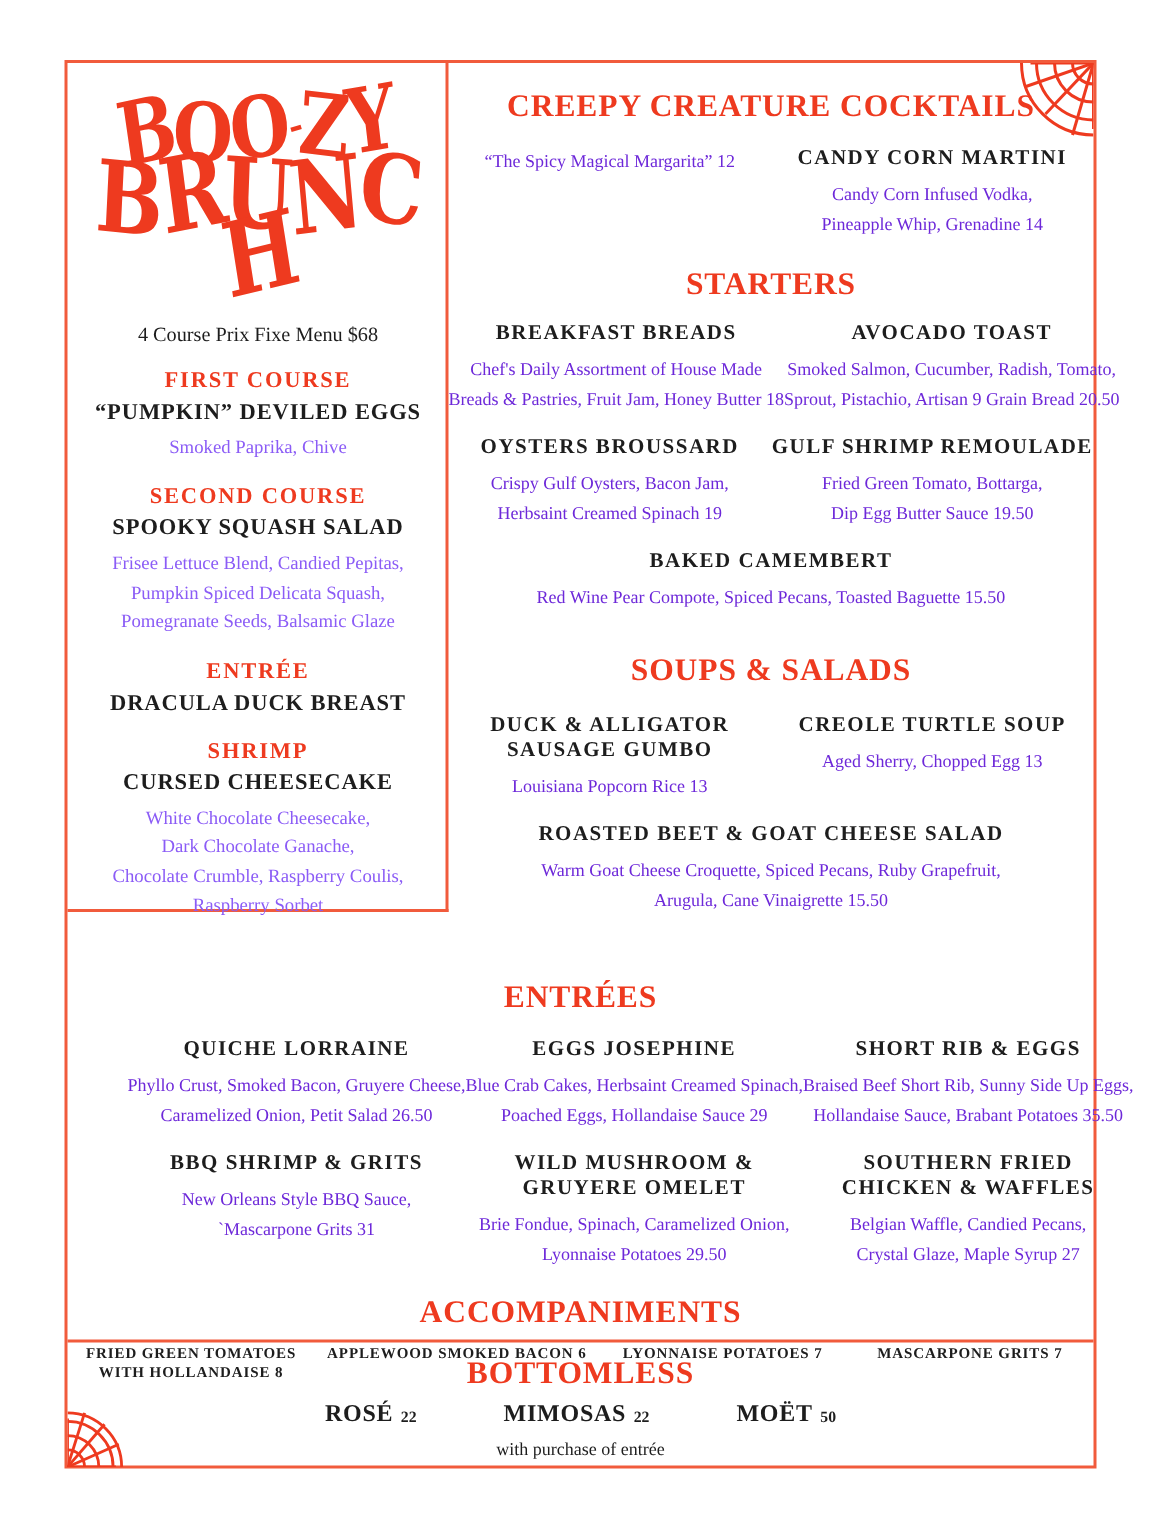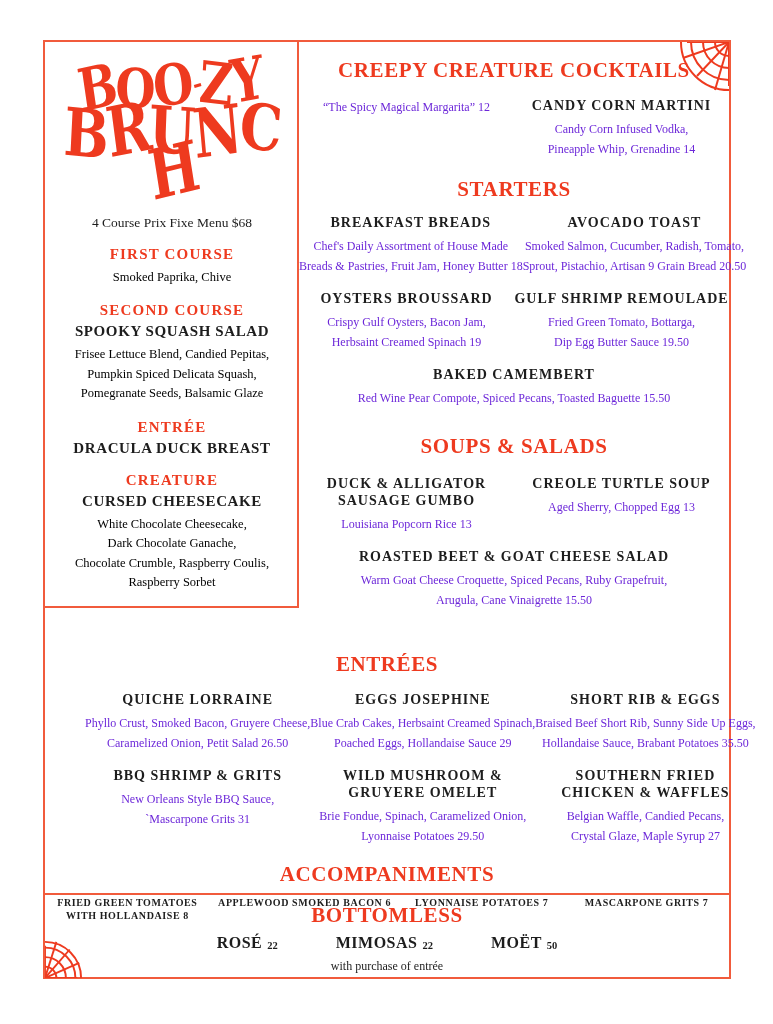--- a/index.html
+++ b/index.html
@@ -49,21 +49,21 @@
   .ll2 span:nth-child(1){transform:scaleY(1.25) rotate(6deg);}
   .ll2 span:nth-child(2){transform:scaleY(1.3) rotate(-7deg) translateY(-2px);}
   .ll2 span:nth-child(3){transform:scaleY(1.22) rotate(5deg);}
   .ll2 span:nth-child(4){transform:scaleY(1.28) rotate(-4deg) translateY(2px);}
   .ll2 span:nth-child(5){transform:scaleY(1.2) rotate(8deg);}
   .ll2 span:nth-child(6){transform:scaleY(1.3) rotate(-9deg) translateY(-3px);}
   .prix-fixe{font-size:13.5px;margin-top:18px;}
   .course{margin-top:15px;}
   .course-header{font-size:15px;font-weight:bold;letter-spacing:1.2px;color:var(--accent);margin:0 0 4px;}
   .course-name{font-size:15px;font-weight:bold;letter-spacing:.6px;margin:0 0 5px;white-space:pre-line;}
-  .course-desc{display:inline-block;white-space:pre;font-size:12.5px;line-height:19.5px;margin:0;color:#000000;}
+  .course-desc{display:inline-block;white-space:pre;font-size:12.5px;line-height:19.5px;margin:0;color:#8b5cf6;}
   
   .right-col{position:absolute;left:299px;top:42px;width:430px;text-align:center;}
   .sec-cocktails{margin:16px 0 14px;}
   .sec-starters{margin:18px 0 12px;}
   .sec-soups{margin:26px 0 16px;}
   .cols2{display:grid;grid-template-columns:1fr 1fr;margin-bottom:14px;}
   .dish{text-align:center;}
   .dish.full{margin-top:12px;}
   
   .bottom-sec{position:absolute;left:45px;top:636px;width:684px;text-align:center;}
@@ -126,35 +126,36 @@
 
   <div class="left-col">
     <div class="logo">
       <div class="logo-line ll1"><span>B</span><span>O</span><span>O</span><span>-</span><span>Z</span><span>Y</span></div>
       <div class="logo-line ll2"><span>B</span><span>R</span><span>U</span><span>N</span><span>C</span><span>H</span></div>
     </div>
     <div class="prix-fixe">4 Course Prix Fixe Menu $68</div>
 
     <div class="course">
       <div class="course-header">FIRST COURSE</div>
+      <div class="course-name">“PUMPKIN” DEVILED EGGS</div>
       <p class="course-desc">Smoked Paprika, Chive</p>
     </div>
     <div class="course">
       <div class="course-header">SECOND COURSE</div>
       <div class="course-name">SPOOKY SQUASH SALAD</div>
       <p class="course-desc">Frisee Lettuce Blend, Candied Pepitas,
 Pumpkin Spiced Delicata Squash,
 Pomegranate Seeds, Balsamic Glaze</p>
     </div>
     <div class="course">
       <div class="course-header">ENTRÉE</div>
       <div class="course-name">DRACULA DUCK BREAST</div>
     </div>
     <div class="course">
-      <div class="course-header">CREATURE</div>
+      <div class="course-header">SHRIMP</div>
       <div class="course-name">CURSED CHEESECAKE</div>
       <p class="course-desc">White Chocolate Cheesecake,
 Dark Chocolate Ganache,
 Chocolate Crumble, Raspberry Coulis,
 Raspberry Sorbet</p>
     </div>
   </div>
 
   <div class="right-col">
 

